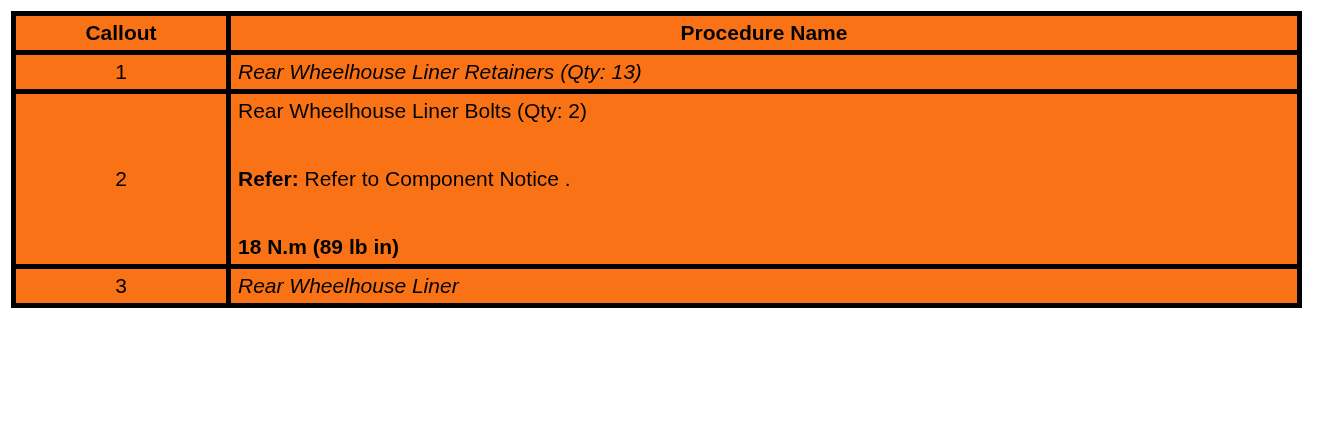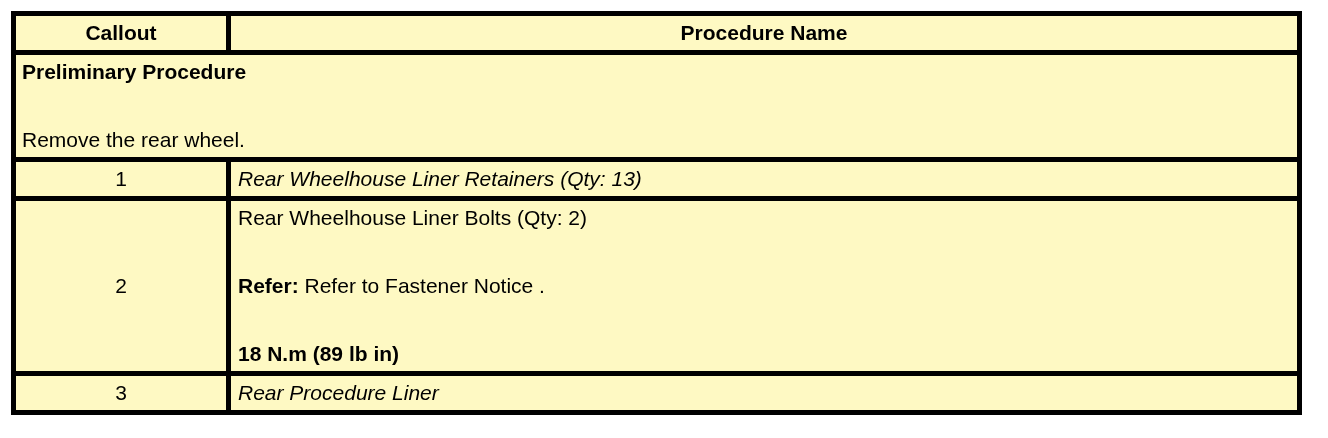--- a/index.html
+++ b/index.html
@@ -28,21 +28,21 @@
     top: 11px;
     width: 1291px;
     border-collapse: collapse;
     table-layout: fixed;
   }
   col.col-callout { width: 215px; }
   td, th {
     border: 5px solid #000000;
     padding: 0;
     line-height: 34px;
-    background: #fef9c3;
+    background: #f97316;
   }
   th.hdr {
     font-weight: bold;
     text-align: center;
     height: 37px;
     vertical-align: middle;
   }
   td.prelim {
     height: 104px;
     vertical-align: top;
@@ -81,40 +81,33 @@
       <col class="col-callout">
       <col class="col-component">
     </colgroup>
     <thead>
       <tr>
         <th class="hdr">Callout</th>
         <th class="hdr">Procedure Name</th>
       </tr>
     </thead>
     <tbody>
-      <tr>
-        <td class="prelim" colspan="2">
-          <div class="b">Preliminary Procedure</div>
-          <div class="spacer"></div>
-          <div>Remove the rear wheel.</div>
-        </td>
-      </tr>
       <tr class="r-single">
         <td class="callout-num">1</td>
         <td class="comp">Rear Wheelhouse Liner Retainers (Qty: 13)</td>
       </tr>
       <tr class="r-tall">
         <td class="callout-num">2</td>
         <td class="comp-multi">
           <div>Rear Wheelhouse Liner Bolts (Qty: 2)</div>
           <div class="spacer"></div>
-          <div><span class="b">Refer:</span><span> Refer to Fastener Notice .</span></div>
+          <div><span class="b">Refer:</span><span> Refer to Component Notice .</span></div>
           <div class="spacer"></div>
           <div class="b">18 N.m (89 lb in)</div>
         </td>
       </tr>
       <tr class="r-single">
         <td class="callout-num">3</td>
-        <td class="comp">Rear Procedure Liner</td>
+        <td class="comp">Rear Wheelhouse Liner</td>
       </tr>
     </tbody>
   </table>
 </div>
 
 </body></html>

